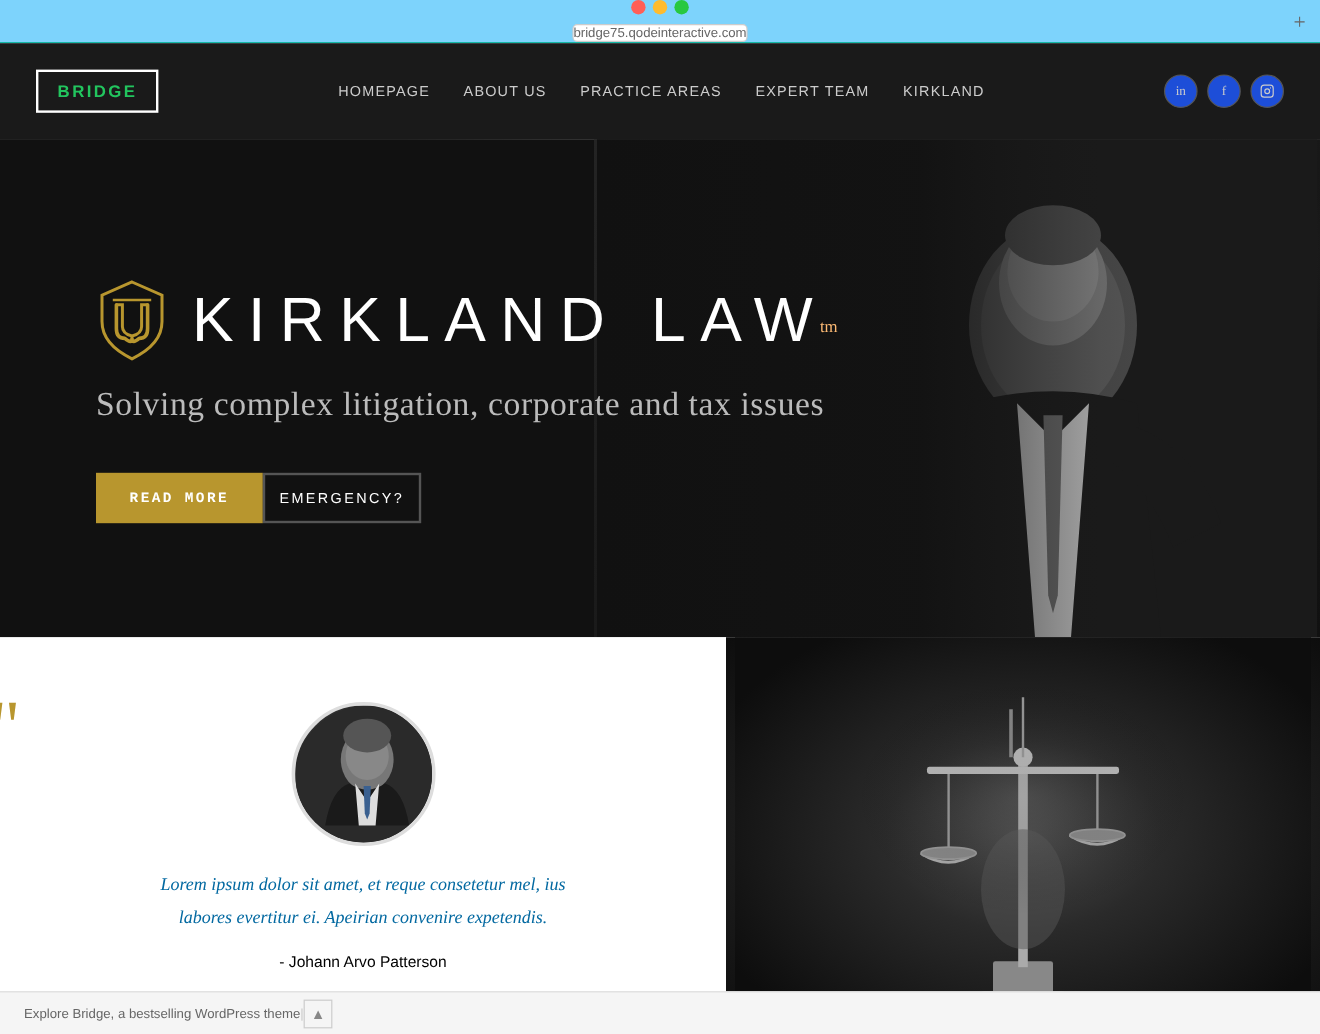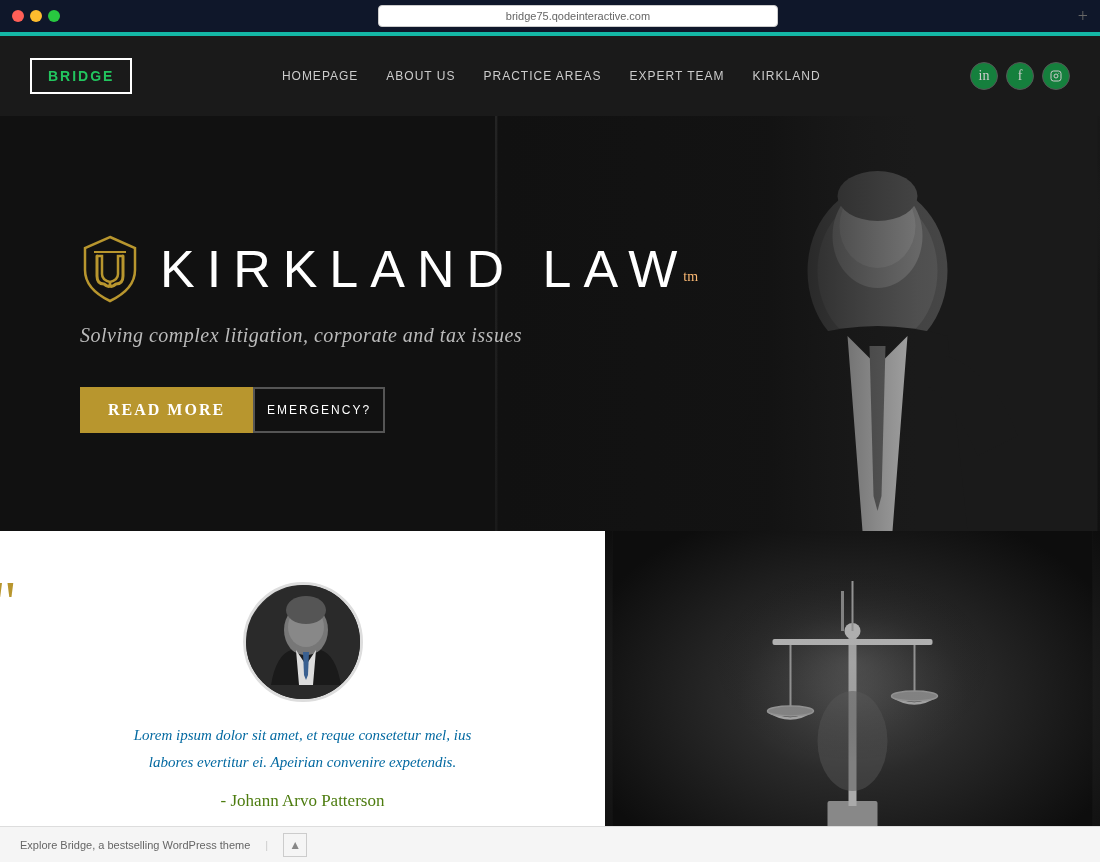--- a/index.html
+++ b/index.html
@@ -2,27 +2,28 @@
 <html><head>
   <meta charset="utf-8">
   <style>
     * { margin: 0; padding: 0; box-sizing: border-box; }
     body { font-family: 'Georgia', serif; background: #fff; width: 1100px; height: 862px; overflow: hidden; position: relative; }
 
     
     .browser-chrome {
       width: 100%;
       height: 36px;
-      background: #0f172a;
+      background: #7dd3fc;
       display: flex;
       align-items: center;
       padding: 0 12px;
       gap: 8px;
-      border-bottom: 4px solid #14b8a6;
-      position: relative;
+      border-bottom: 1px solid #14b8a6;
+      position: relative;
+      flex-direction: column;
     }
     .browser-dots {
       display: flex;
       gap: 6px;
       align-items: center;
     }
     .dot {
       width: 12px;
       height: 12px;
       border-radius: 50%;
@@ -92,27 +93,27 @@
     }
     .nav-social {
       display: flex;
       gap: 8px;
       align-items: center;
     }
     .social-icon {
       width: 28px;
       height: 28px;
       border-radius: 50%;
-      background: #15803d;
+      background: #1d4ed8;
       border: 1px solid #555;
       display: flex;
       align-items: center;
       justify-content: center;
       color: #ccc;
-      font-size: 14px;
+      font-size: 11px;
       cursor: pointer;
     }
 
     
     .hero {
       width: 100%;
       height: 415px;
       background: #111;
       position: relative;
       overflow: hidden;
@@ -152,38 +153,37 @@
       letter-spacing: 12px;
     }
     .brand-tm {
       color: #fdba74;
       font-size: 14px;
       vertical-align: super;
       margin-left: -10px;
     }
     .hero-subtitle {
       color: #bbb;
-      font-style: italic;
-      font-size: 20px;
+      font-size: 28px;
       margin-bottom: 40px;
       font-family: Georgia, serif;
       letter-spacing: 0.5px;
     }
     .hero-buttons {
       display: flex;
       gap: 0;
     }
     .btn-read-more {
       background: #b8962e;
       color: #fff;
       border: none;
       padding: 14px 28px;
-      font-size: 16px;
+      font-size: 12px;
       letter-spacing: 2px;
-      font-family: Liberation Serif, serif;
+      font-family: Liberation Mono, monospace;
       font-weight: bold;
       cursor: pointer;
     }
     .btn-emergency {
       background: transparent;
       color: #fff;
       border: 2px solid #555;
       padding: 12px 12px;
       font-size: 12px;
       letter-spacing: 2px;
@@ -237,23 +237,23 @@
       color: #0369a1;
       font-style: italic;
       font-size: 15px;
       text-align: center;
       line-height: 1.8;
       max-width: 380px;
       margin-bottom: 15px;
       font-family: Georgia, serif;
     }
     .testimonial-author {
-      color: #4d7c0f;
-      font-size: 17px;
-      font-family: Liberation Serif, serif;
+      color: #000000;
+      font-size: 13px;
+      font-family: Liberation Sans, sans-serif;
     }
 
     .justice-image {
       width: 45%;
       height: 100%;
       background: 
         radial-gradient(ellipse at 50% 50%, #555 0%, #333 30%, #1a1a1a 70%, #0d0d0d 100%);
       position: relative;
       overflow: hidden;
     }
@@ -273,21 +273,20 @@
       position: absolute;
       bottom: 0;
       left: 0;
       width: 100%;
       height: 36px;
       background: #f5f5f5;
       border-top: 1px solid #ddd;
       display: flex;
       align-items: center;
       padding: 0 20px;
-      gap: 15px;
       font-family: Arial, sans-serif;
       font-size: 11px;
       color: #666;
     }
     .bottom-bar-divider {
       color: #ccc;
     }
     .scroll-up-btn {
       width: 24px;
       height: 24px;

